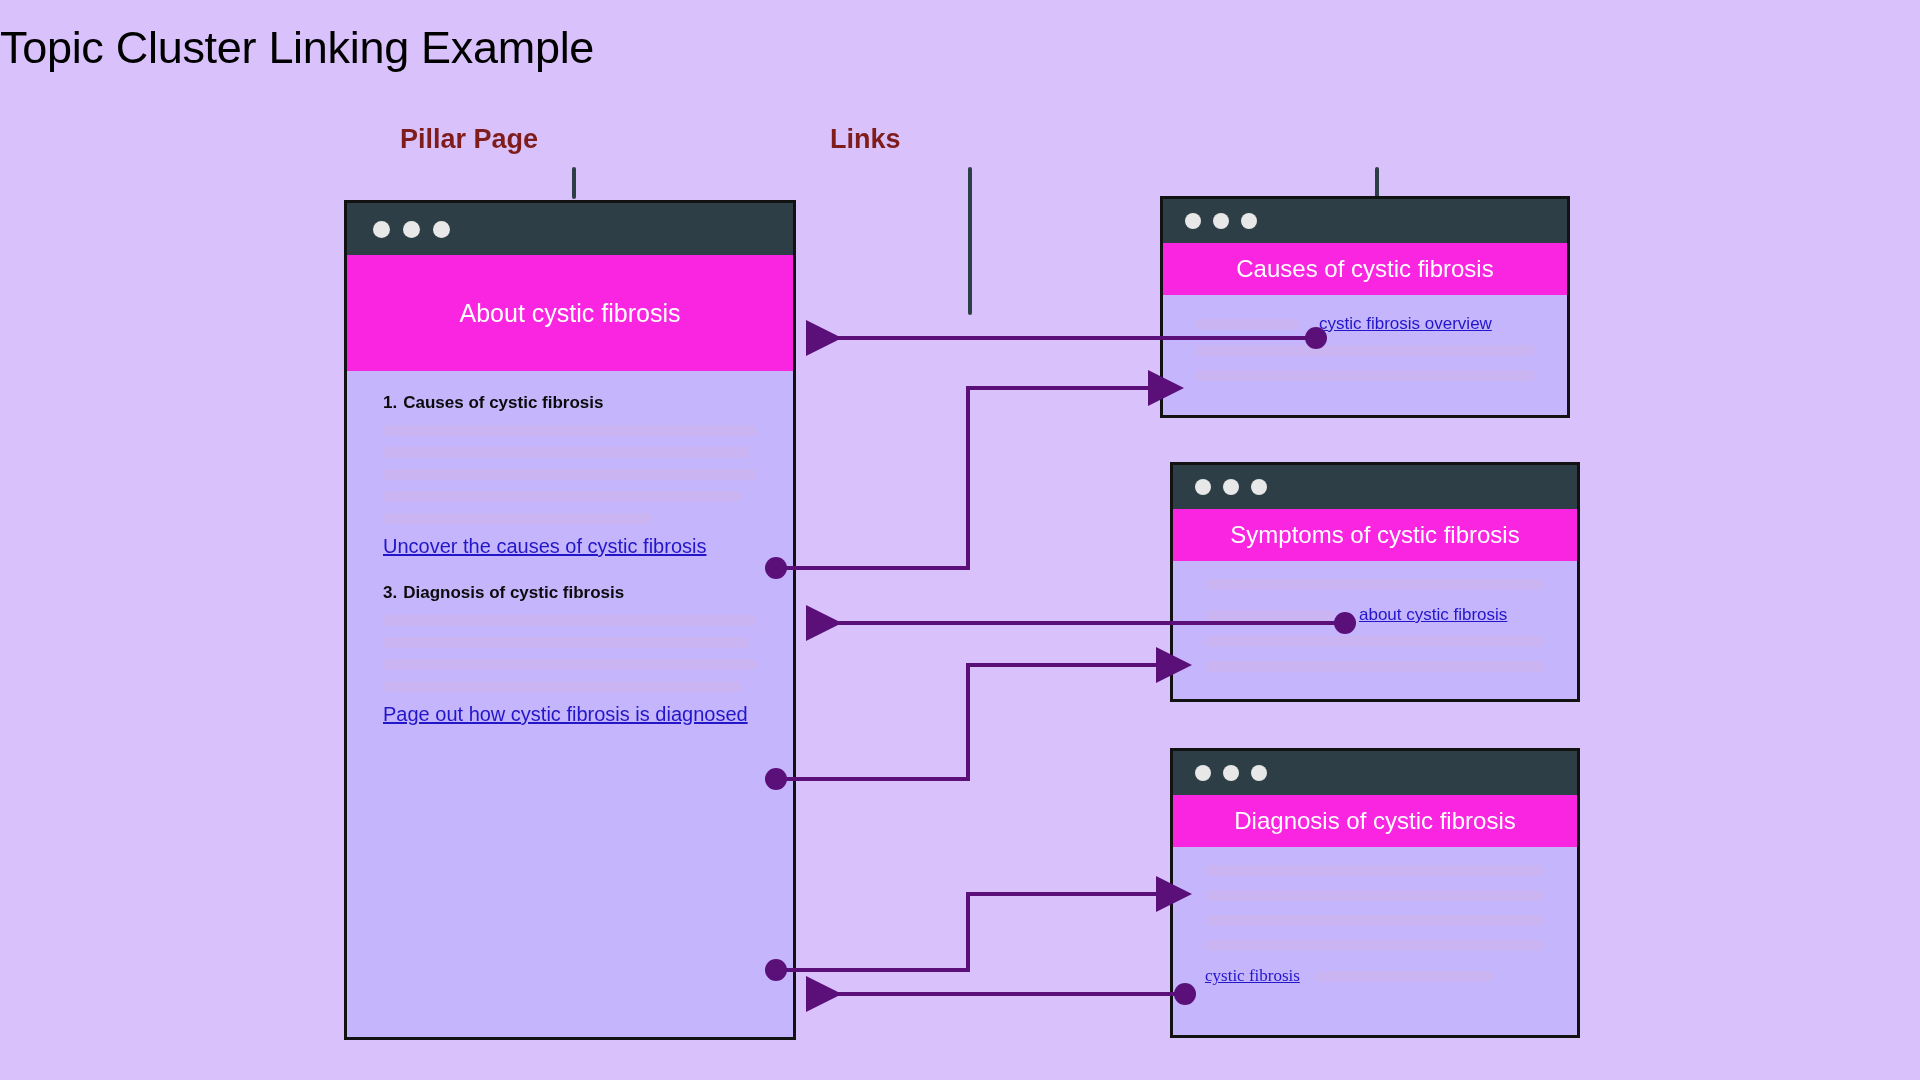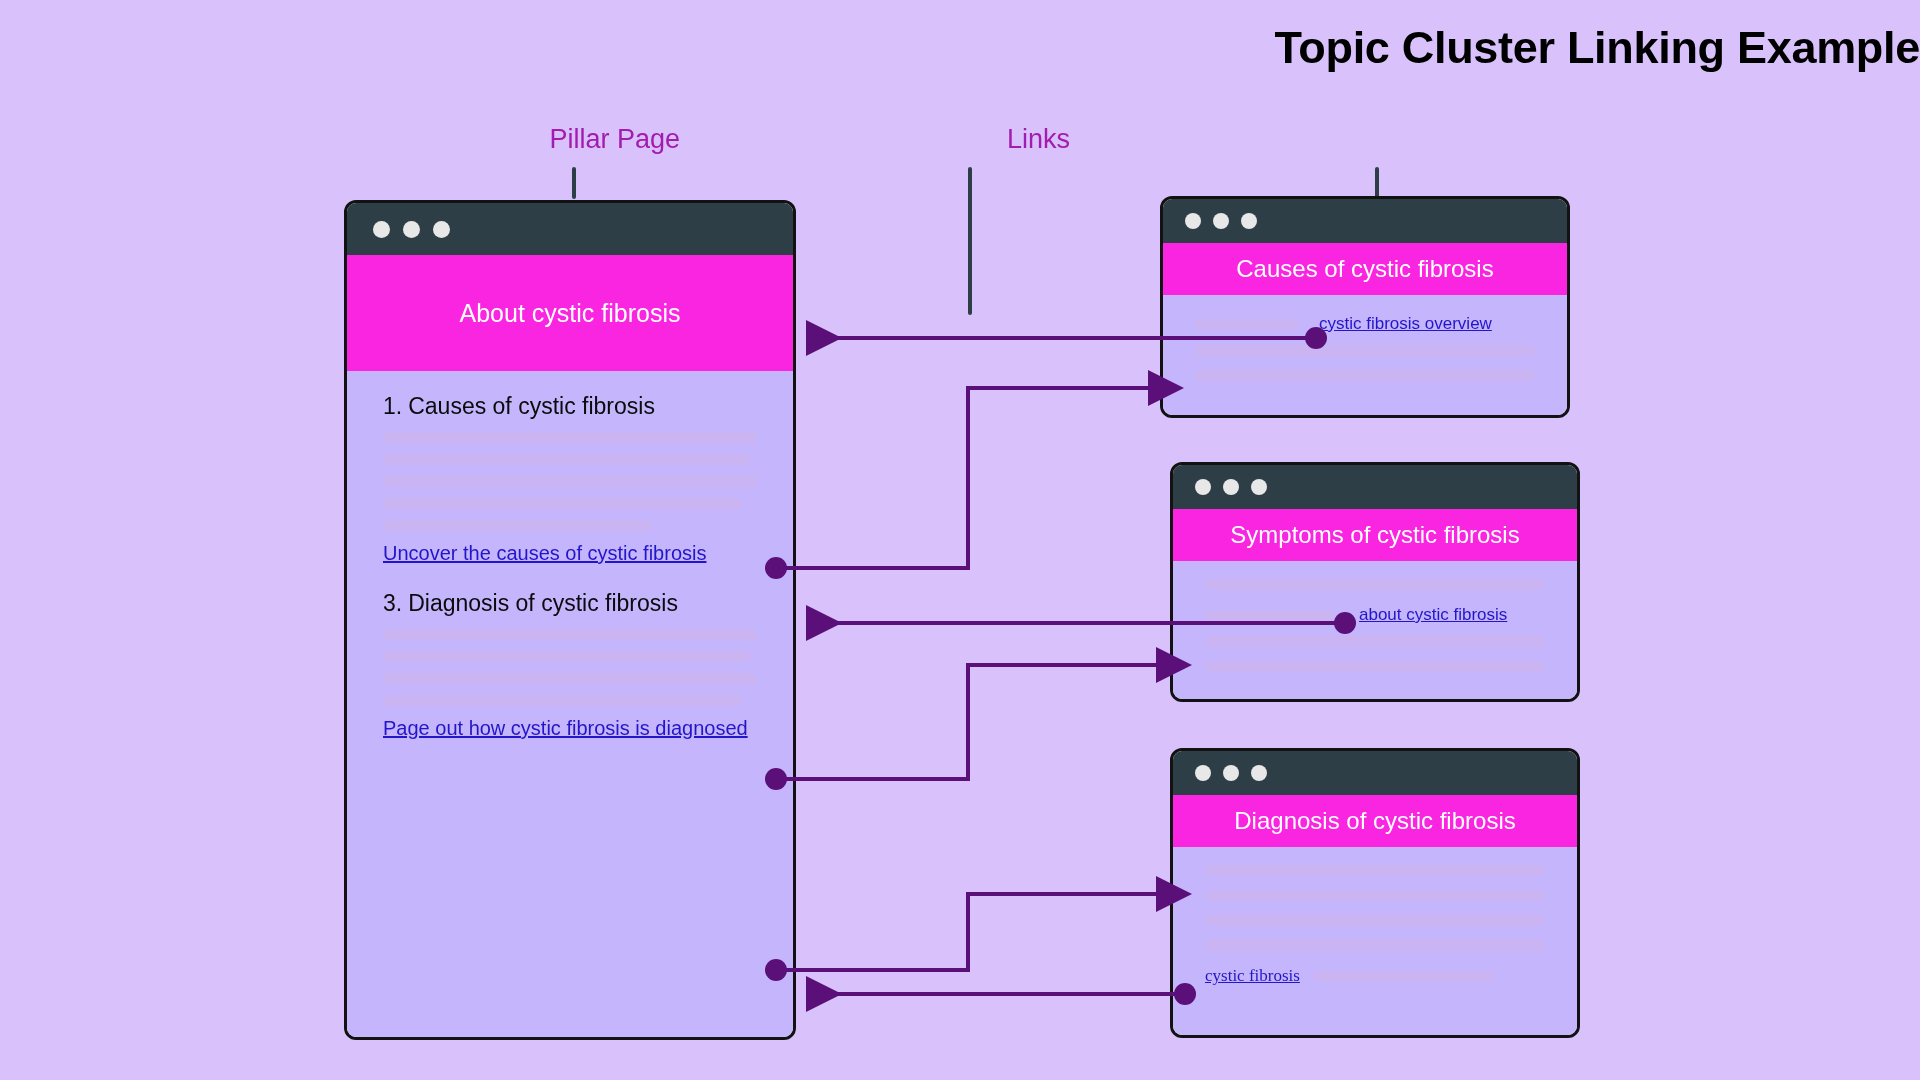--- a/index.html
+++ b/index.html
@@ -22,56 +22,56 @@
     width: 1920px;
     height: 1080px;
   }
 
   
   .page-title {
     position: absolute;
     left: 0;
     top: 22px;
     width: 1920px;
-    text-align: right;
+    text-align: left;
     font-size: 45px;
-    font-weight: bold;
+    font-weight: normal;
     color: #000000;
     letter-spacing: -0.3px;
   }
 
   
   .section-label {
     position: absolute;
     font-size: 27px;
-    color: #a21caf;
-    font-weight: normal;
+    color: #7f1d1d;
+    font-weight: bold;
     white-space: nowrap;
-    text-align: right;
+    text-align: left;
   }
   .lbl-pillar   { left: 400px;  top: 124px; width: 280px; }
   .lbl-links    { left: 830px;  top: 124px; width: 240px; }
   .lbl-cluster  { left: 1140px; top: 124px; width: 360px; }
 
   .label-tick {
     position: absolute;
     width: 4px;
     background: #2d3e46;
     border-radius: 2px;
   }
   .tick-pillar  { left: 572px;  top: 167px; height: 32px; }
   .tick-links   { left: 968px;  top: 167px; height: 148px; }
   .tick-cluster { left: 1375px; top: 167px; height: 32px; }
 
   
   .window {
     position: absolute;
     background: #ffffff;
     border: 3px solid #121212;
-    border-radius: 12px;
+    border-radius: 0;
     box-sizing: border-box;
     overflow: hidden;
   }
   .titlebar {
     background: #2d3e46;
     display: flex;
     align-items: center;
     box-sizing: border-box;
   }
   .dot {
@@ -101,22 +101,22 @@
     top: 200px;
     width: 452px;
     height: 840px;
   }
   #pillar-window .titlebar { height: 52px; padding-left: 26px; gap: 13px; }
   #pillar-window .dot { width: 17px; height: 17px; }
   #pillar-window .banner { height: 116px; font-size: 25px; }
   #pillar-window .body-area { height: 666px; padding: 22px 36px 0 36px; }
 
   .section-heading {
-    font-size: 23px;
-    font-weight: normal;
+    font-size: 17px;
+    font-weight: bold;
     color: #0b0b0b;
     margin: 0 0 12px 0;
     white-space: nowrap;
   }
   .section-heading .num { margin-right: 6px; }
 
   .skeleton {
     background: #cbb4f2;
     border-radius: 7px;
     height: 11px;

